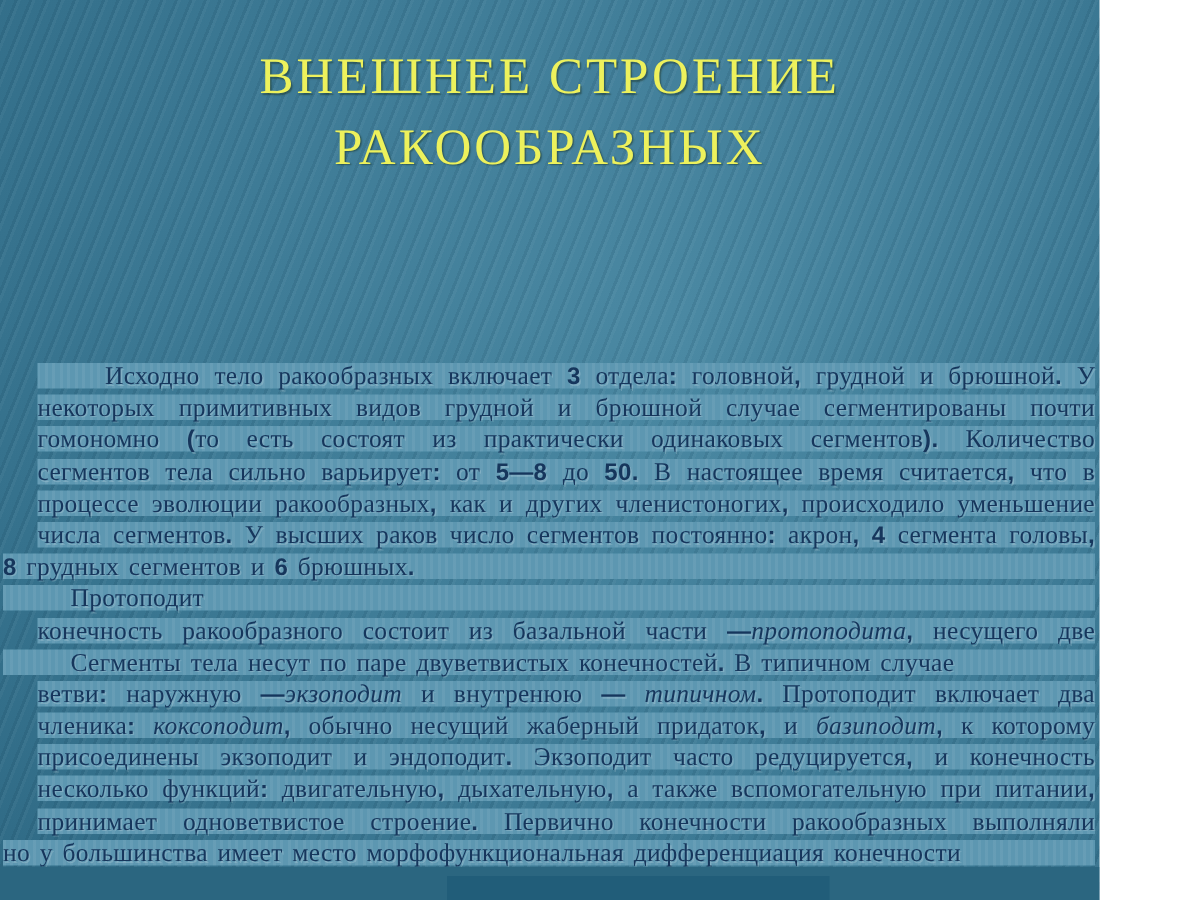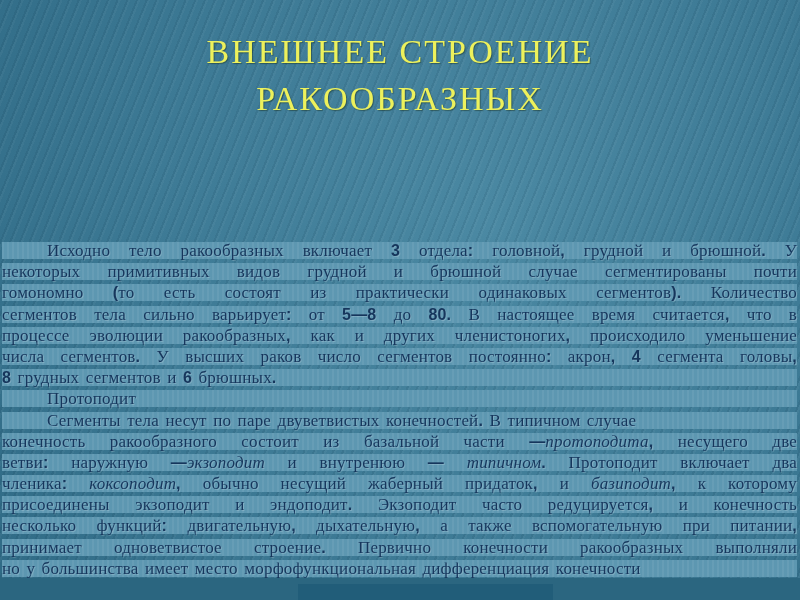--- a/index.html
+++ b/index.html
@@ -1,18 +1,18 @@
 <!DOCTYPE html>
 <html style="--bg: #3d7a95; --bg-light: #4b89a3; --bg-dark: #2f6a85; --title: #edf15c; --txt: #16365c; --hl: #5d97b1; --band: #2b6680; --band-dark: #215d79;"><head>
 <meta charset="utf-8">
 <style>
   html,body{margin:0;padding:0;}
   .slide{
     position:relative;
-    width:800px;height:600px;
+    width:733px;height:600px;
     overflow:hidden;
     background:
       repeating-linear-gradient(112deg, rgba(8,40,60,0.09) 0 2px, rgba(255,255,255,0.035) 2px 4px, rgba(0,0,0,0) 4px 9px),
       radial-gradient(circle at 62% 38%, var(--bg-light,#4b89a3) 0%, var(--bg,#3d7a95) 55%, var(--bg-dark,#2f6a85) 100%);
     font-family:"Liberation Serif","DejaVu Serif",serif;
   }
   .title{
     position:absolute;top:28px;left:0;width:100%;
     text-align:center;
     color:var(--title,#edf15c);
@@ -30,21 +30,21 @@
     background:
       repeating-linear-gradient(90deg, rgba(255,255,255,0.06) 0 2px, rgba(0,0,0,0) 2px 5px),
       var(--hl,#5d97b1);
     color:var(--txt,#16365c);
     font-size:17px;
     letter-spacing:0.2px;
     word-spacing:2px;
     white-space:nowrap;
     text-shadow:1px 1px 0 rgba(255,255,255,0.18);
   }
-  .line.fill{white-space:normal;text-align:justify;text-align-last:justify;}
+  .line.fill{white-space:normal;text-align:justify;text-align-last:justify;margin-left:23px;}
   .line.ind{text-indent:45px;}
   .line b{
     font-family:"Liberation Sans","DejaVu Sans",sans-serif;
     font-weight:700;font-size:16px;
   }
   .line .it{font-style:italic;}
   .bottom-band{
     position:absolute;left:0;right:0;top:578px;height:22px;
     background:var(--band,#2b6680);
   }
@@ -58,27 +58,27 @@
 
 <div class="slide">
   <div class="title">
     <div>ВНЕШНЕЕ СТРОЕНИЕ</div>
     <div>РАКООБРАЗНЫХ</div>
   </div>
   <div class="body" id="body">
       <div class="line fill ind"><span class="">Исходно тело ракообразных включает <b>3</b> отдела<b>:</b> головной<b>,</b> грудной и брюшной<b>.</b> У</span></div>
       <div class="line fill"><span class="">некоторых примитивных видов грудной и брюшной случае сегментированы почти</span></div>
       <div class="line fill"><span class="">гомономно <b>(</b>то есть состоят из практически одинаковых сегментов<b>).</b> Количество</span></div>
-      <div class="line fill"><span class="">сегментов тела сильно варьирует<b>:</b> от <b>5</b><b>—</b><b>8</b> до <b>80</b><b>.</b> В настоящее время считается<b>,</b> что в</span></div>
+      <div class="line fill"><span class="">сегментов тела сильно варьирует<b>:</b> от <b>5</b><b>—</b><b>8</b> до <b>50</b><b>.</b> В настоящее время считается<b>,</b> что в</span></div>
       <div class="line fill"><span class="">процессе эволюции ракообразных<b>,</b> как и других членистоногих<b>,</b> происходило уменьшение</span></div>
       <div class="line fill"><span class="">числа сегментов<b>.</b> У высших раков число сегментов постоянно<b>:</b> акрон<b>,</b> <b>4</b> сегмента головы<b>,</b></span></div>
       <div class="line"><span class=""><b>8</b> грудных сегментов и <b>6</b> брюшных<b>.</b></span></div>
       <div class="line ind"><span class="">Протоподит</span></div>
+      <div class="line fill"><span class="">конечность ракообразного состоит из базальной части <b>—</b></span><span class="it">протоподита</span><span class=""><b>,</b> несущего две</span></div>
       <div class="line ind"><span class="">Сегменты тела несут по паре двуветвистых конечностей<b>.</b> В типичном случае</span></div>
-      <div class="line fill"><span class="">конечность ракообразного состоит из базальной части <b>—</b></span><span class="it">протоподита</span><span class=""><b>,</b> несущего две</span></div>
       <div class="line fill"><span class="">ветви<b>:</b> наружную <b>—</b></span><span class="it">экзоподит</span><span class=""> и внутренюю <b>—</b> </span><span class="it">типичном</span><span class=""><b>.</b> Протоподит включает два</span></div>
       <div class="line fill"><span class="">членика<b>:</b> </span><span class="it">коксоподит</span><span class=""><b>,</b> обычно несущий жаберный придаток<b>,</b> и </span><span class="it">базиподит</span><span class=""><b>,</b> к которому</span></div>
       <div class="line fill"><span class="">присоединены экзоподит и эндоподит<b>.</b> Экзоподит часто редуцируется<b>,</b> и конечность</span></div>
       <div class="line fill"><span class="">несколько функций<b>:</b> двигательную<b>,</b> дыхательную<b>,</b> а также вспомогательную при питании<b>,</b></span></div>
       <div class="line fill"><span class="">принимает одноветвистое строение<b>.</b> Первично конечности ракообразных выполняли</span></div>
       <div class="line"><span class="">но у большинства имеет место морфофункциональная дифференциация конечности</span></div>
     </div>
   <div class="bottom-band"></div>
   <div class="bottom-dark"></div>
 </div>

